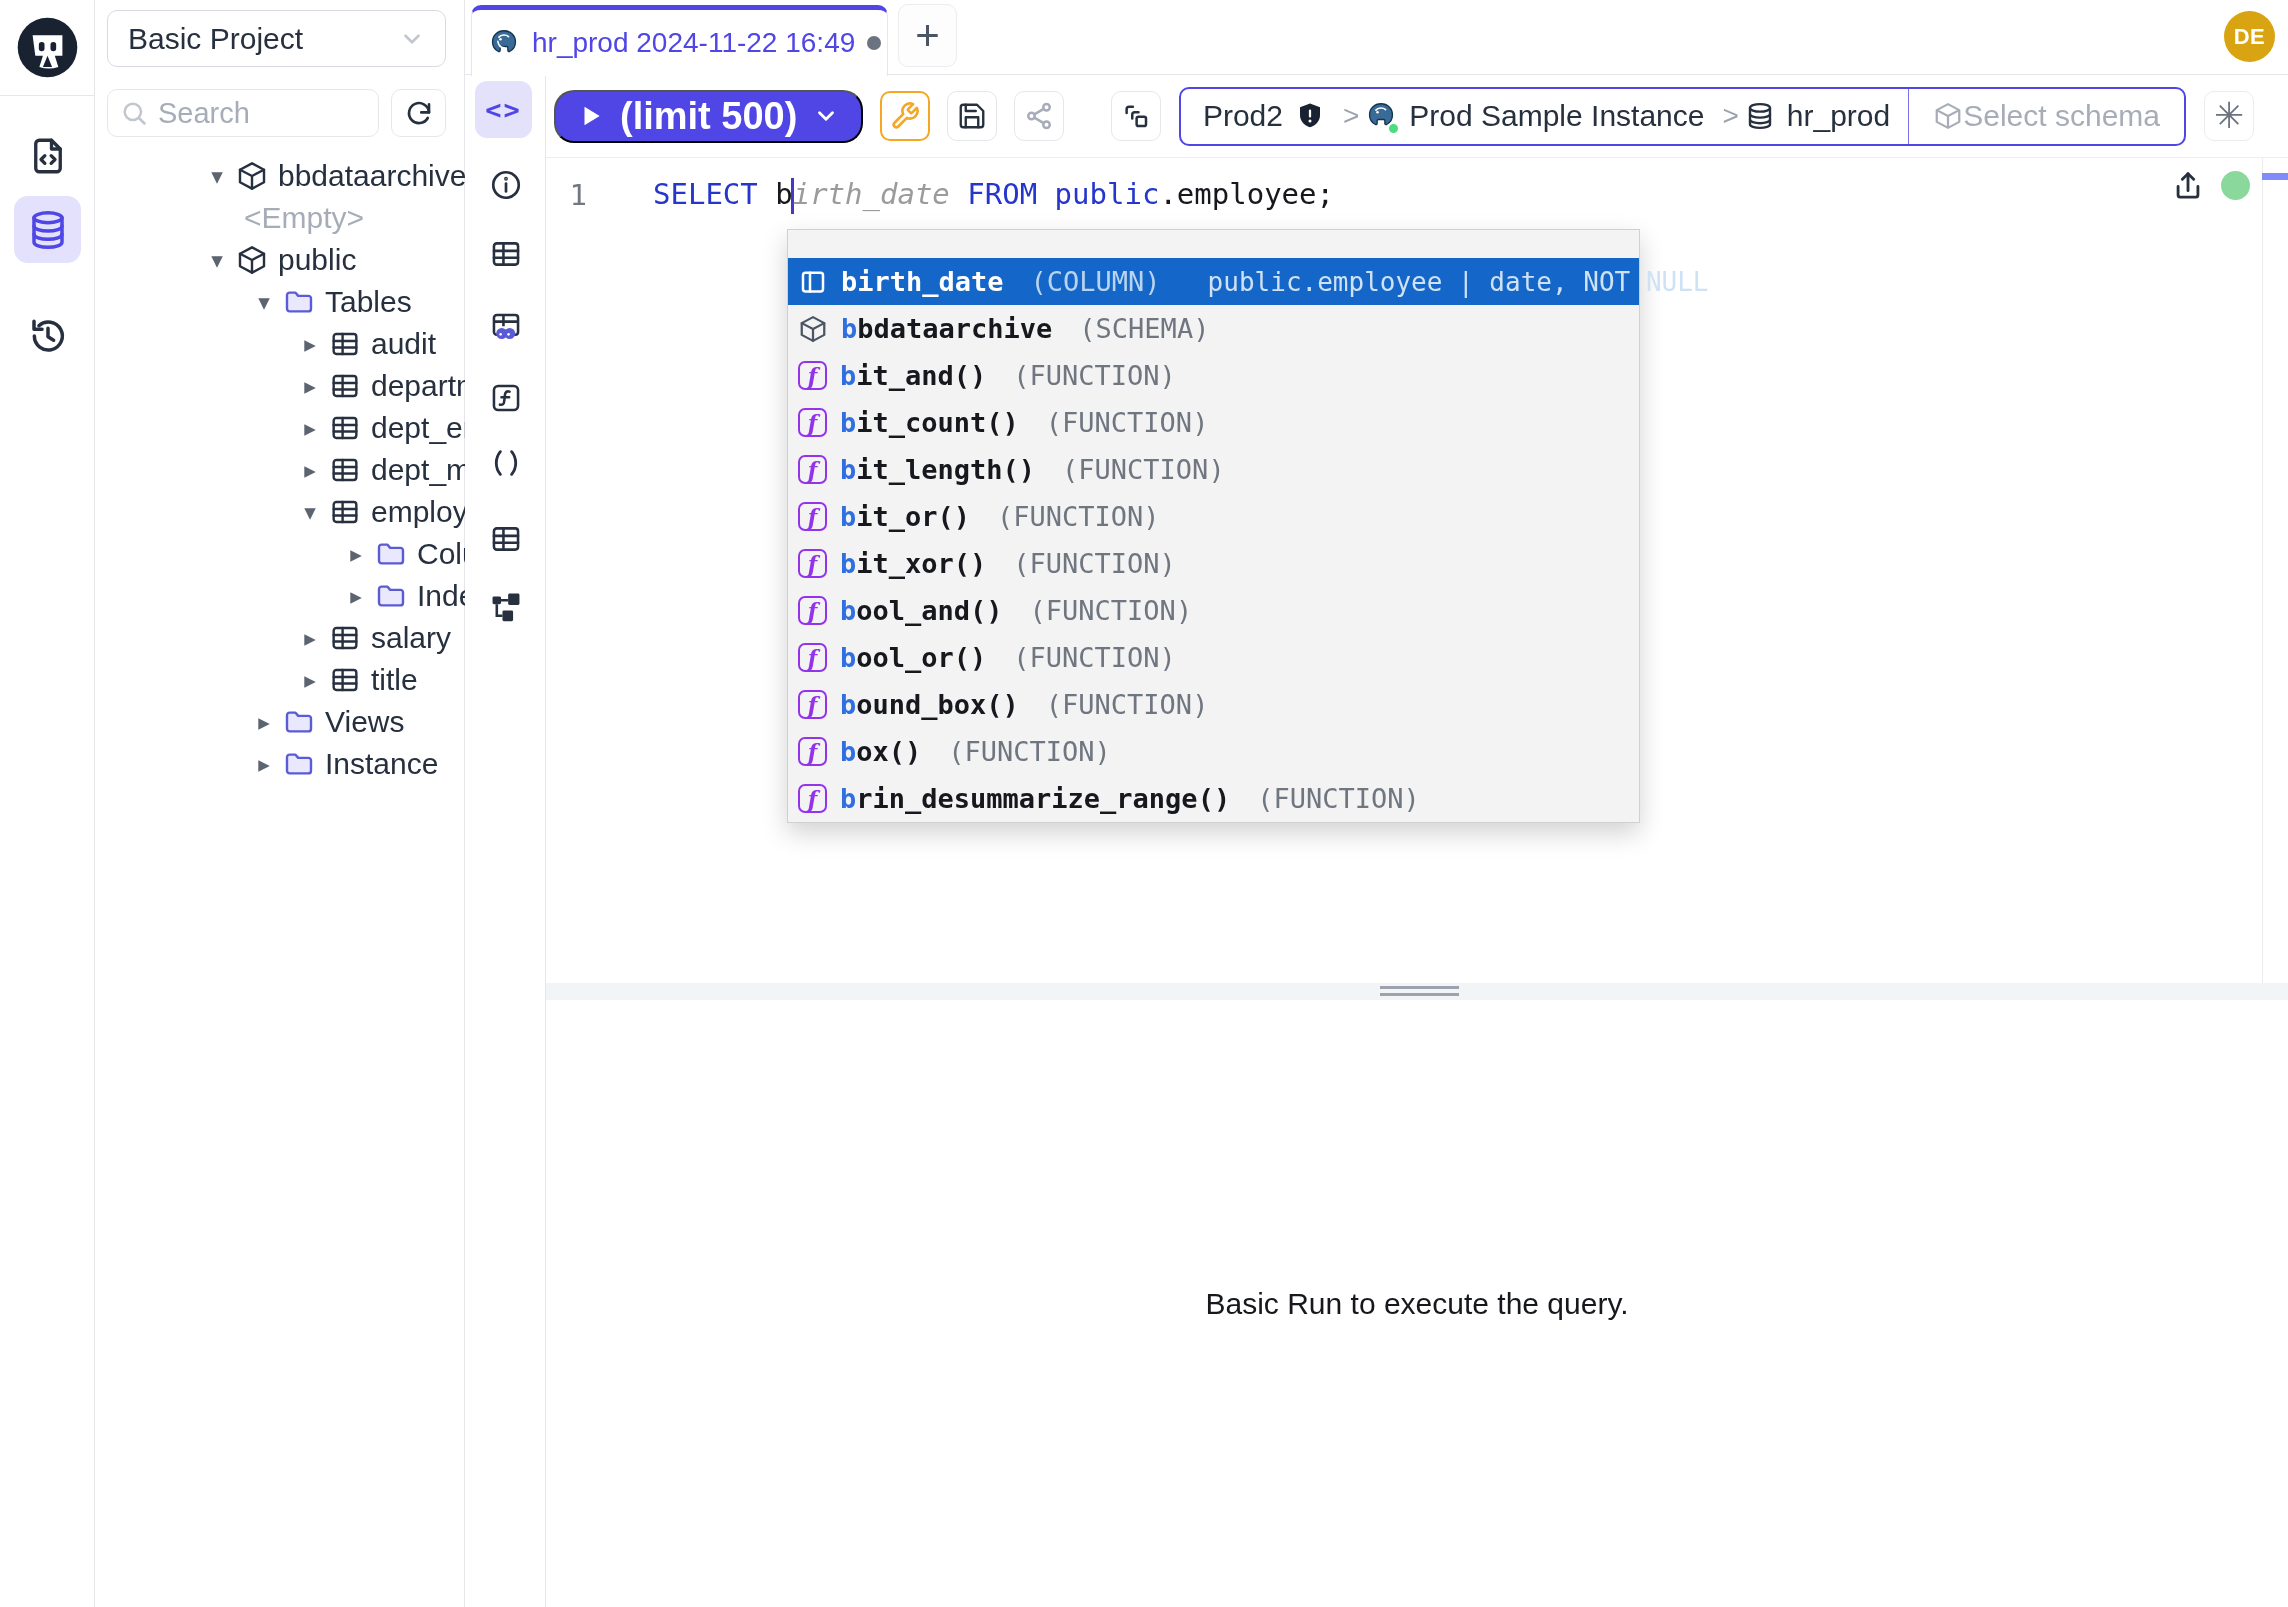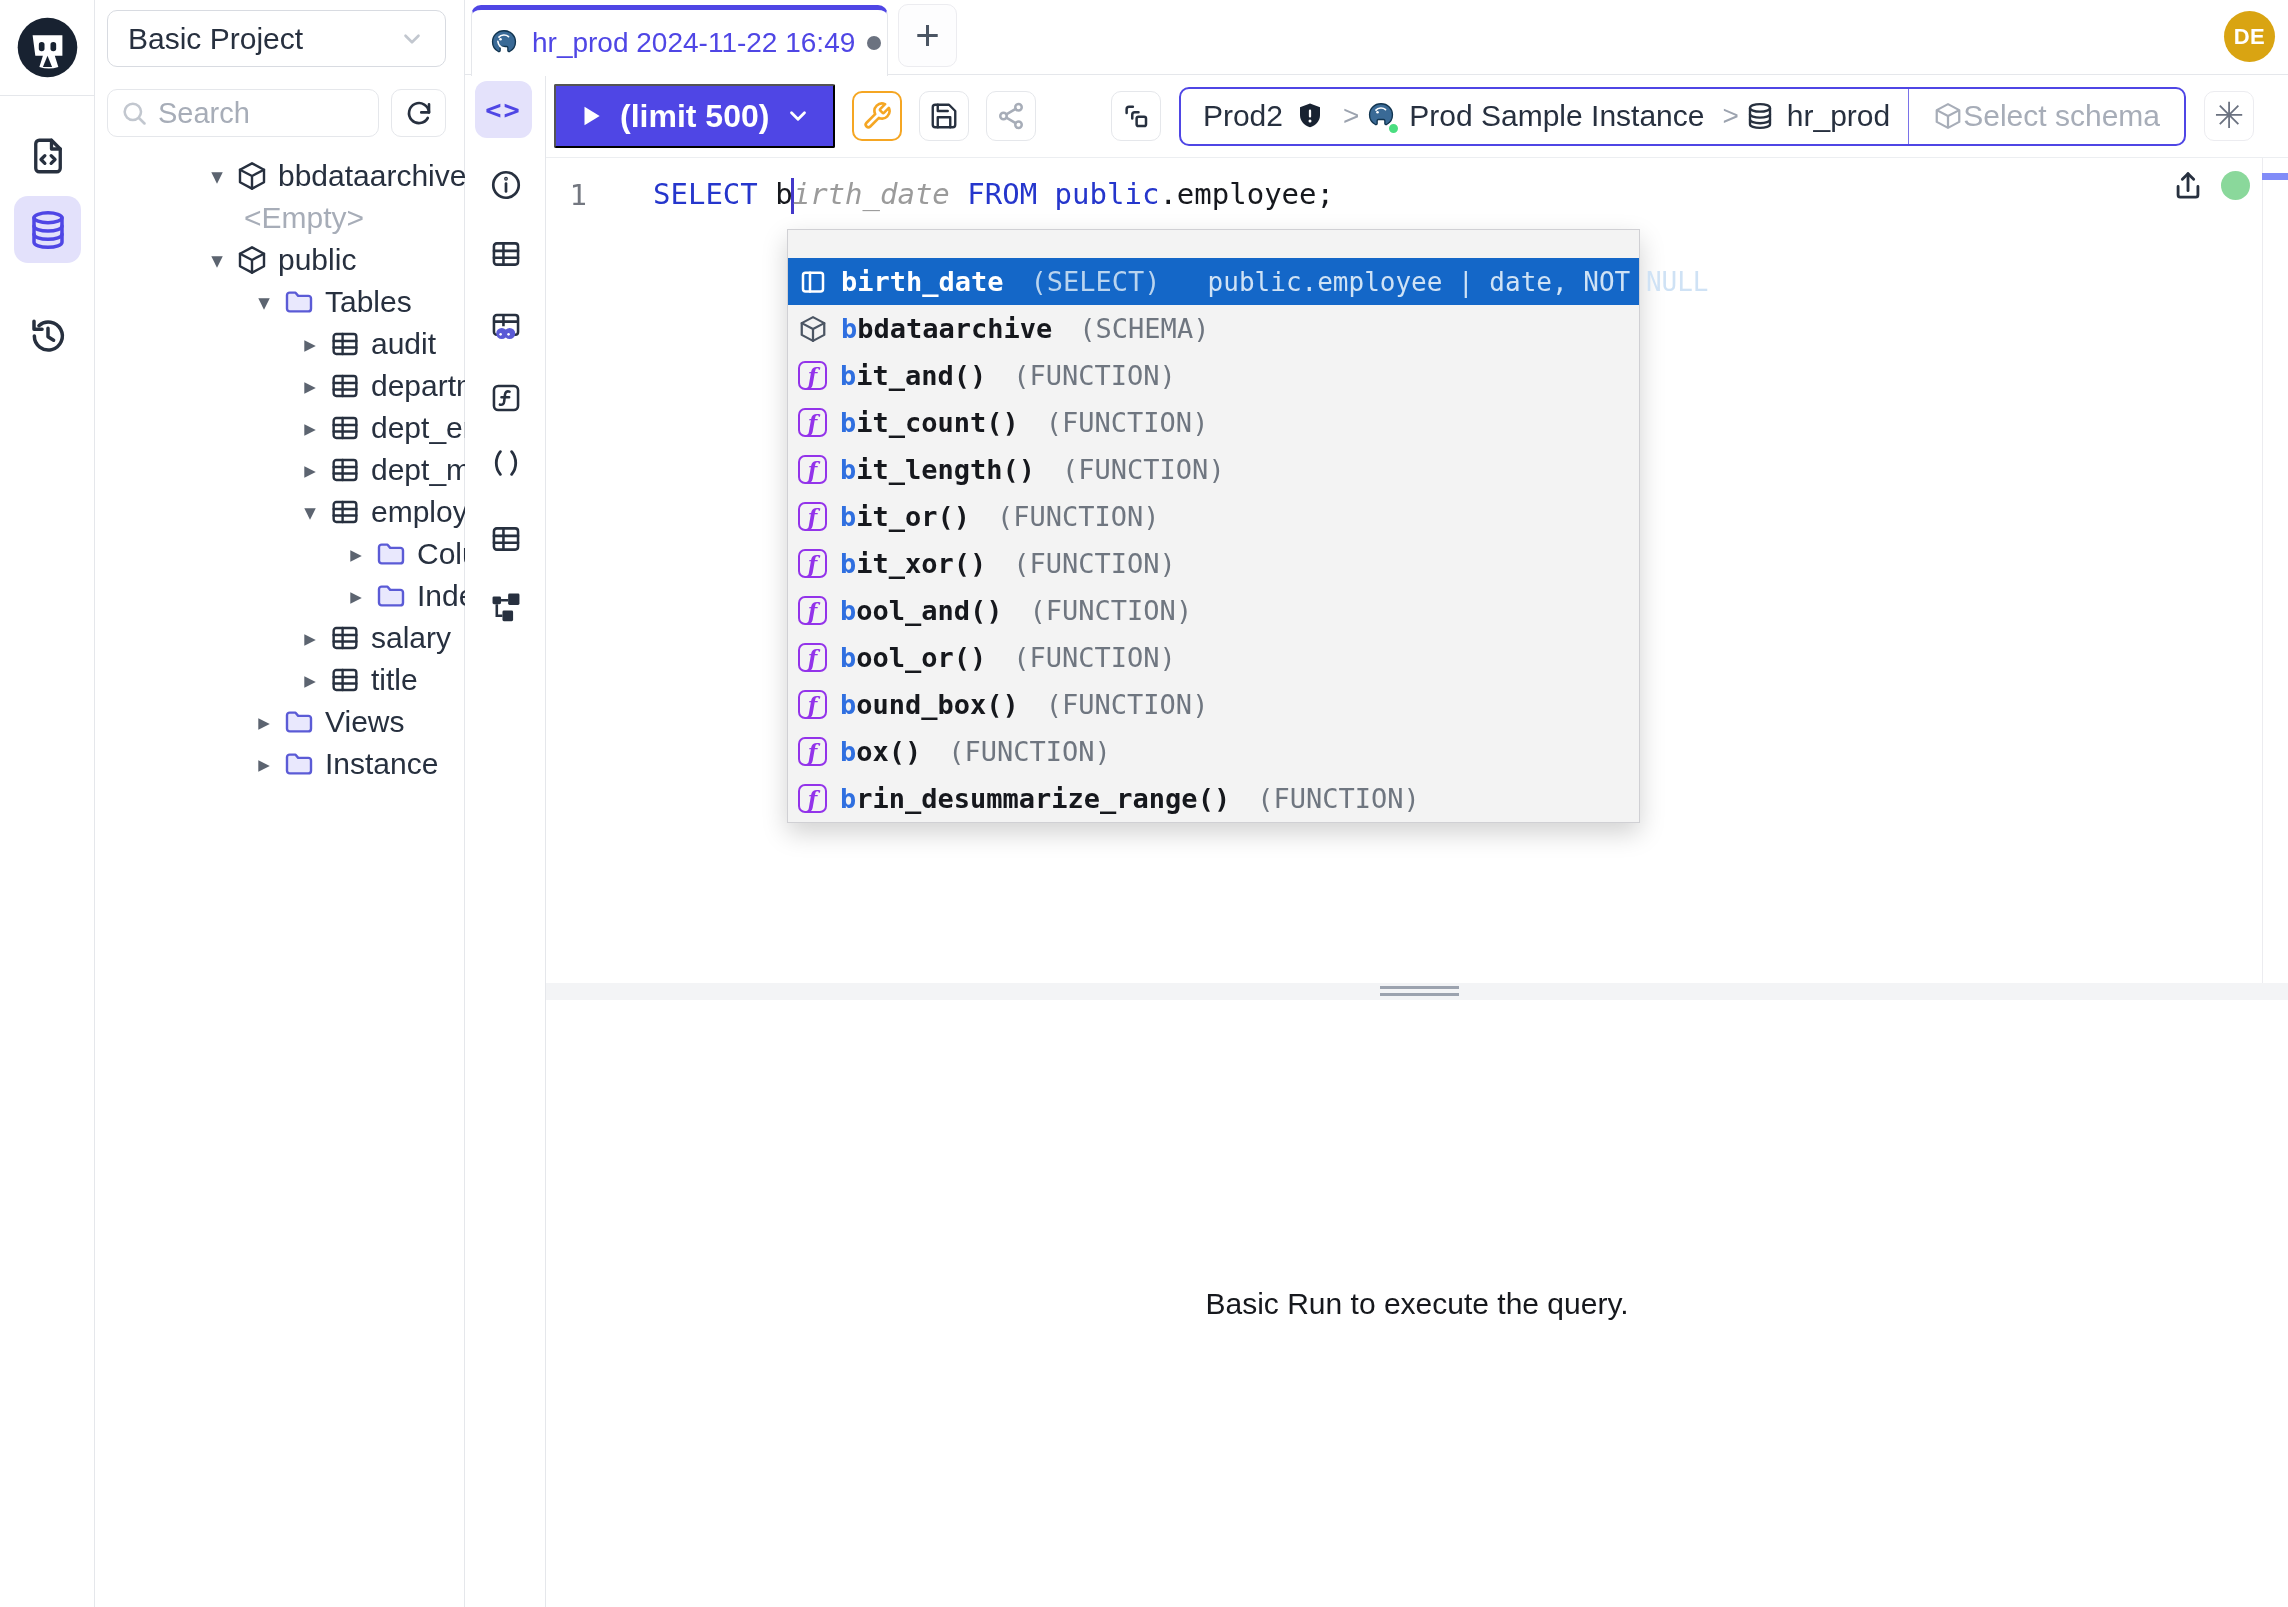--- a/index.html
+++ b/index.html
@@ -64,22 +64,22 @@
     background:#e4e2fb; color:var(--accent); display:flex; align-items:center; justify-content:center;
     font-family:"DejaVu Sans Mono", monospace; font-size:27px; font-weight:bold;
     letter-spacing:2px; cursor:pointer; }
   .gutter-ico { position:absolute; left:24px; width:34px; height:34px; cursor:pointer; }
 
   
   .main { position:absolute; left:546px; top:75px; width:1742px; height:1533px; }
   .toolbar { position:absolute; left:0; top:0; width:1742px; height:83px; background:#fff;
     border-bottom:1px solid #eceef1; display:flex; align-items:center; padding:0 34px 0 8px;
     gap:17px; }
-  .run-btn { height:64px; background:var(--accent); border-radius:2px; color:#fff; display:flex;
-    align-items:center; padding:0 22px; gap:16px; font-size:32px; font-weight:bold; cursor:pointer; }
+  .run-btn { height:53px; background:var(--accent); border-radius:20px; color:#fff; display:flex;
+    align-items:center; padding:0 22px; gap:16px; font-size:38px; font-weight:bold; cursor:pointer; }
   .icon-btn { width:50px; height:50px; border:1px solid #e5e7eb; border-radius:10px; background:#fff;
     display:flex; align-items:center; justify-content:center; cursor:pointer; }
   .icon-btn.amber { border:2px solid var(--amber); }
   .conn-group { margin-left:auto; display:flex; align-items:center; gap:18px; }
   .crumb-pill { height:59px; border:2px solid var(--accent); border-radius:10px; background:#fff;
     display:flex; align-items:center; padding:0 0 0 22px; font-size:30px; color:#27303f;
     cursor:pointer; }
   .crumb-seg { display:flex; align-items:center; gap:12px; padding-right:18px; }
   .crumb-sep { color:#9ca3af; font-size:28px; padding:0 6px 0 0; }
   .crumb-divider { width:0; height:100%; border-left:1.5px solid #7a72e9; }
@@ -556,21 +556,21 @@
 
       <div class="ac" id="ac">
           <div class="ac-row sel">
             <span class="ac-ico" style="color:#fff">
               <svg width="100%" height="100%" viewBox="0 0 24 24" fill="none" stroke="currentColor" stroke-width="2" stroke-linecap="round" stroke-linejoin="round">
                 <rect x="4" y="4.5" width="16" height="15" rx="2"></rect>
                 <path d="M9.6 4.5v15"></path>
               </svg>
             </span>
             <span class="ac-name"><span class="pfx"></span><span class="rest">birth_date</span></span>
-            <span class="ac-type">(SELECT)</span>
+            <span class="ac-type">(COLUMN)</span>
             <span class="ac-detail">public.employee | date, NOT NULL</span>
           </div>
           <div class="ac-row">
             <span class="ac-ico">
               <svg width="100%" height="100%" viewBox="0 0 24 24" fill="none" stroke="#4b5563" stroke-width="1.8" stroke-linecap="round" stroke-linejoin="round">
                 <path d="M12 2.5 21 7.3v9.4l-9 4.8-9-4.8V7.3z"></path>
                 <path d="M3 7.3l9 4.7 9-4.7M12 12v9.5"></path>
               </svg>
             </span>
             <span class="ac-name"><span class="pfx">b</span><span class="rest">bdataarchive</span></span>

